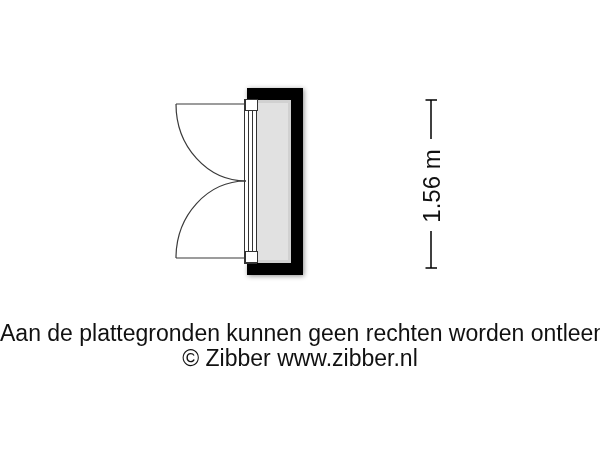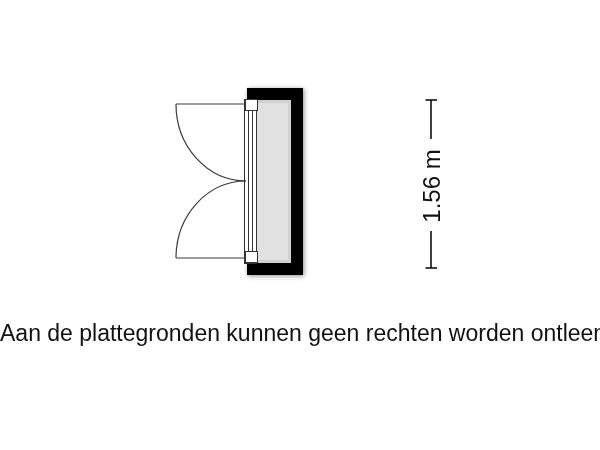--- a/index.html
+++ b/index.html
@@ -74,15 +74,16 @@
       <line x1="425.5" y1="100" x2="437" y2="100" stroke="#000000"></line>
       <line x1="431" y1="100" x2="431" y2="139" stroke="#000000"></line>
       <line x1="431" y1="231" x2="431" y2="268" stroke="#000000"></line>
       <line x1="425.5" y1="268" x2="437" y2="268" stroke="#000000"></line>
       <text x="431" y="186" transform="rotate(-90 431 186)" text-anchor="middle" dominant-baseline="central" font-size="24" fill="#111111" stroke="none" font-family="Liberation Sans, sans-serif">1.56 m</text>
     </g>
   </svg>
 
   <div class="footer">
     <div>Aan de plattegronden kunnen geen rechten worden ontleend</div>
+    <div>© Zibber www.zibber.nl</div>
   </div>
 
 </div>
 
 </body></html>

